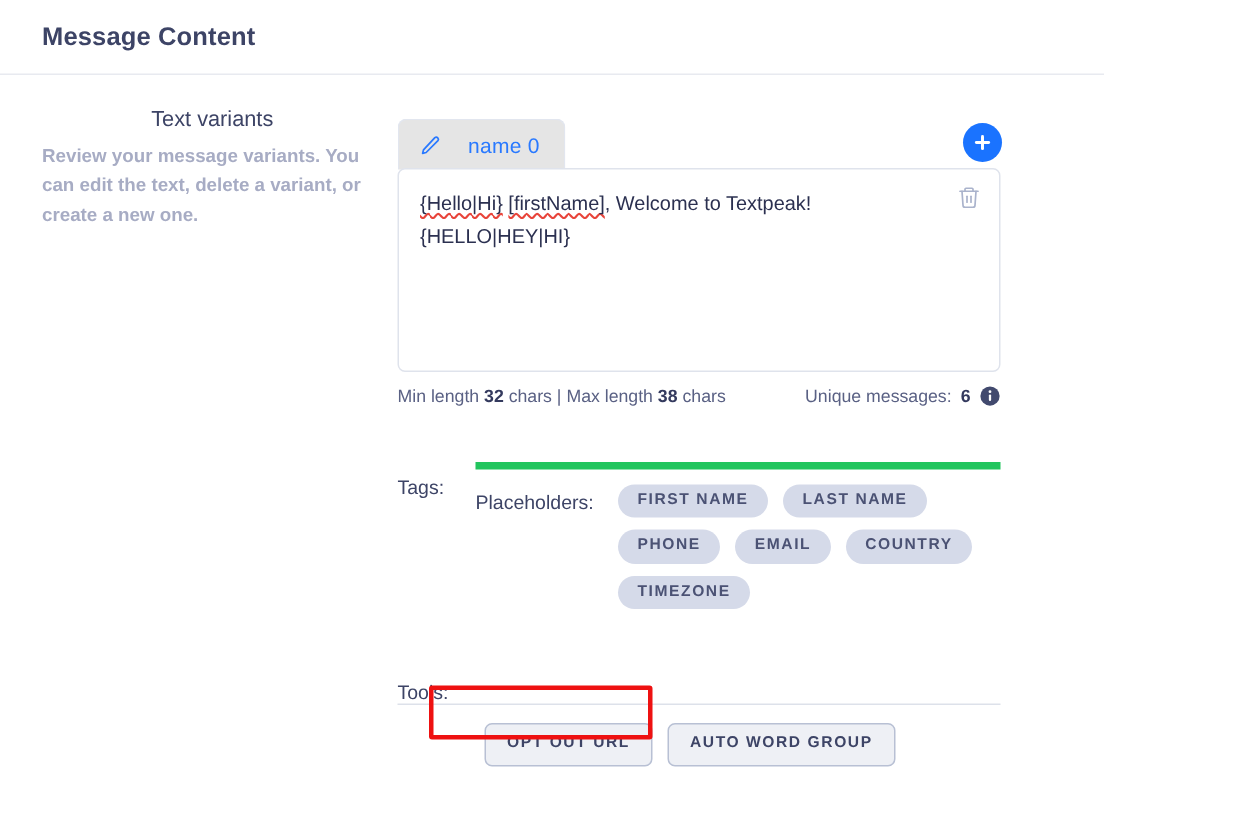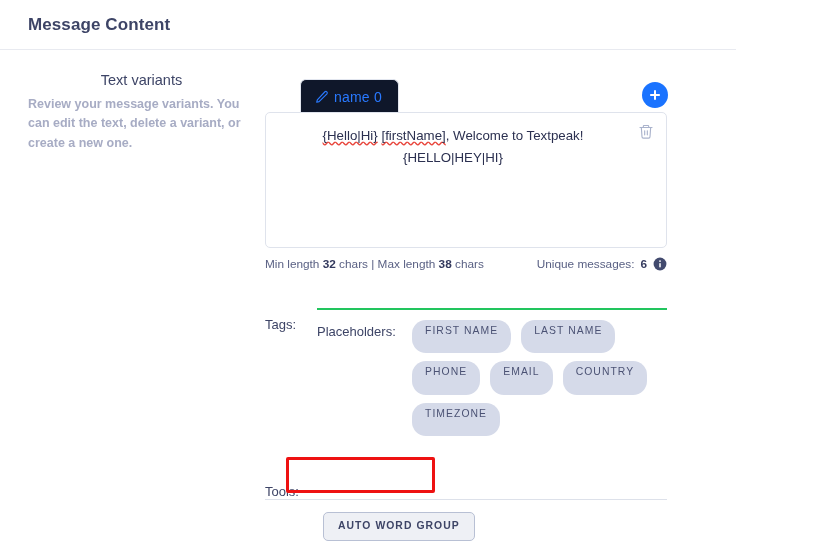--- a/index.html
+++ b/index.html
@@ -72,30 +72,29 @@
   .tabstrip {
     position: relative;
     display: flex;
     align-items: flex-end;
     height: 40px;
     width: 402px;
   }
   .variant-tab {
     display: inline-flex;
     align-items: center;
-    gap: 5px;
-    background: #0f172a;
+    gap: 18px;
+    background: #e5e5e5;
     border: 1px solid #e2e6ef;
     border-bottom: none;
     border-radius: 6px 6px 0 0;
     padding: 9px 16px 8px 14px;
     cursor: pointer;
     position: relative;
     top: 1px;
-    margin-left: 35px;
   }
   .variant-tab .tab-label {
     font-size: 14px;
     color: #2979ff;
     letter-spacing: 0.2px;
   }
   .pencil-icon svg { display: block; }
 
   .add-variant-btn {
     position: absolute;
@@ -122,21 +121,20 @@
     background: #ffffff;
     position: relative;
     padding: 12px 40px 10px 14px;
   }
   .editor-text {
     font-size: 13.3px;
     line-height: 1.62;
     color: #2b3050;
     white-space: pre-wrap;
     word-break: break-word;
-    text-align: center;
   }
   .sp {
     text-decoration: underline;
     text-decoration-color: #e8443a;
     text-decoration-style: wavy;
     text-decoration-skip-ink: none;
     text-underline-offset: 1px;
   }
   .trash-btn {
     position: absolute;
@@ -170,21 +168,21 @@
   }
   .section-label {
     font-size: 13px;
     color: #3d4466;
     width: 52px;
     flex: none;
     padding-top: 9px;
   }
   .tags-body {
     flex: 1;
-    border-top: 2px solid #22c55e;
+    border-top: 5px solid #22c55e;
     padding-top: 10px;
     display: flex;
   }
   .tags-body .sublabel {
     font-size: 13px;
     color: #3d4466;
     width: 95px;
     flex: none;
     padding-top: 4px;
   }
@@ -192,23 +190,23 @@
     display: flex;
     flex-wrap: wrap;
     gap: 8px 10px;
     width: 255px;
   }
   .chip {
     background: #d5dae9;
     color: #4b5274;
     border: none;
     border-radius: 14px;
-    padding: 6px 13px 17px;
+    padding: 6px 13px 6px;
     font-size: 10.4px;
-    font-weight: 400;
+    font-weight: 700;
     letter-spacing: 1.05px;
     cursor: pointer;
     line-height: 1;
   }
 
   
   .tools-section {
     margin-top: 32px;
     display: flex;
     width: 402px;
@@ -338,20 +336,21 @@
             <button class="chip">COUNTRY</button>
             <button class="chip">TIMEZONE</button>
           </div>
         </div>
       </div>
 
       <div class="tools-section">
         <div class="tools-label">Tools:</div>
         <div class="tools-body">
           <div class="tools-row">
+            <button class="tool-btn">OPT OUT URL</button>
             <button class="tool-btn">AUTO WORD GROUP</button>
           </div>
         </div>
       </div>
 
     </div>
   </div>
 
   <div class="highlight-box"></div>
 

